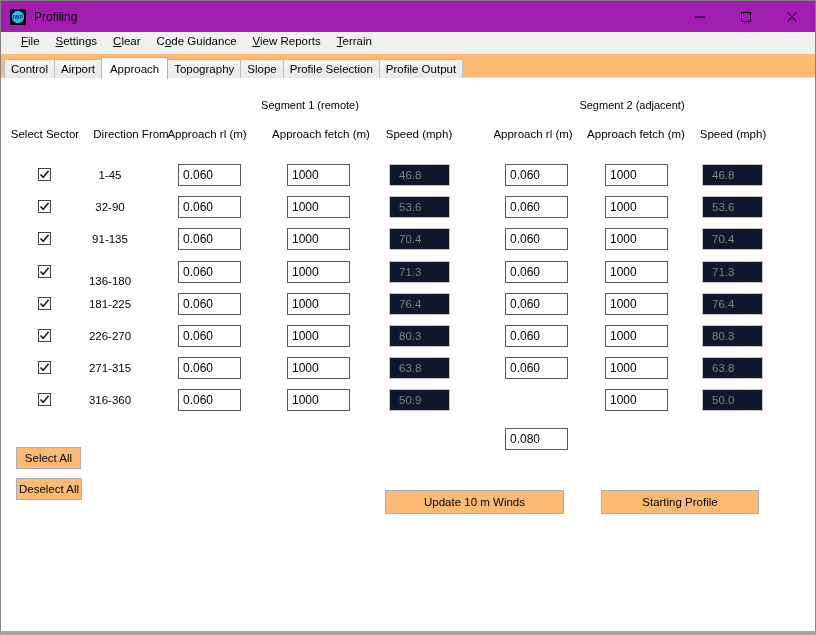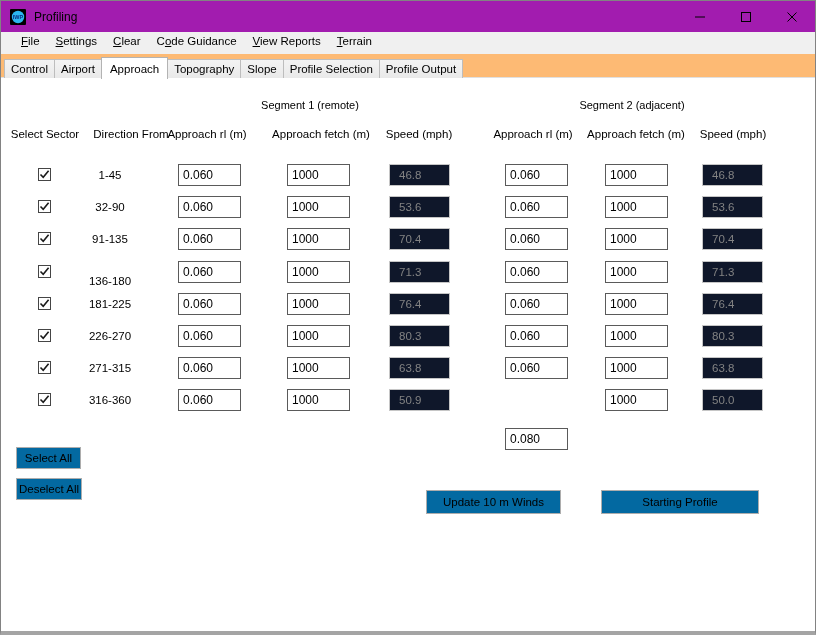--- a/index.html
+++ b/index.html
@@ -40,21 +40,21 @@
   .dir{position:absolute;width:120px;text-align:center;font-size:11.5px;}
   input.edit{
     position:absolute;height:22px;box-sizing:border-box;border:1px solid #5a5a5a;
     font:12px "Liberation Sans",sans-serif;padding:0 2px 0 4px;background:#fff;color:#000;outline:none;
   }
   input.speed{
     position:absolute;height:22px;box-sizing:border-box;border:1px solid #c6c6c6;
     font:11.5px "Liberation Sans",sans-serif;padding:0 2px 0 9px;background:#0f172a;color:#838383;outline:none;
   }
   .btn{
-    position:absolute;box-sizing:border-box;background:#0369a1;border:1px solid #adadad;
+    position:absolute;box-sizing:border-box;background:#fdba74;border:1px solid #adadad;
     font:11.5px "Liberation Sans",sans-serif;display:flex;align-items:center;justify-content:center;cursor:default;
   }
 </style>
 </head>
 <body>
 
 <div class="window">
 
   <div class="titlebar">
     <span class="app-icon">
@@ -211,17 +211,17 @@
         <input type="text" class="edit" value="0.060" style="left: 176px; top: 311px; width: 63px;">
         <input type="text" class="edit" value="1000" style="left: 285px; top: 311px; width: 63px;">
         <input type="text" class="speed" readonly="" value="50.9" style="left: 387px; top: 311px; width: 61px;">
         <input type="text" class="edit" value="0.080" style="left: 503px; top: 311px; width: 63px; margin-top: 39px;">
         <input type="text" class="edit" value="1000" style="left: 603px; top: 311px; width: 63px;">
         <input type="text" class="speed" readonly="" value="50.0" style="left: 700px; top: 311px; width: 61px;">
       </div>
 
     <div class="btn" style="left:14px;top:369px;width:65px;height:22px;">Select All</div>
     <div class="btn" style="left:14px;top:400px;width:66px;height:22px;">Deselect All</div>
-    <div class="btn" style="left:383px;top:412px;width:135px;height:24px;margin-left:41px;">Update 10 m Winds</div>
+    <div class="btn" style="left:383px;top:412px;width:179px;height:24px;">Update 10 m Winds</div>
     <div class="btn" style="left:599px;top:412px;width:158px;height:24px;">Starting Profile</div>
   </div>
 
 </div>
 
 </body></html>

